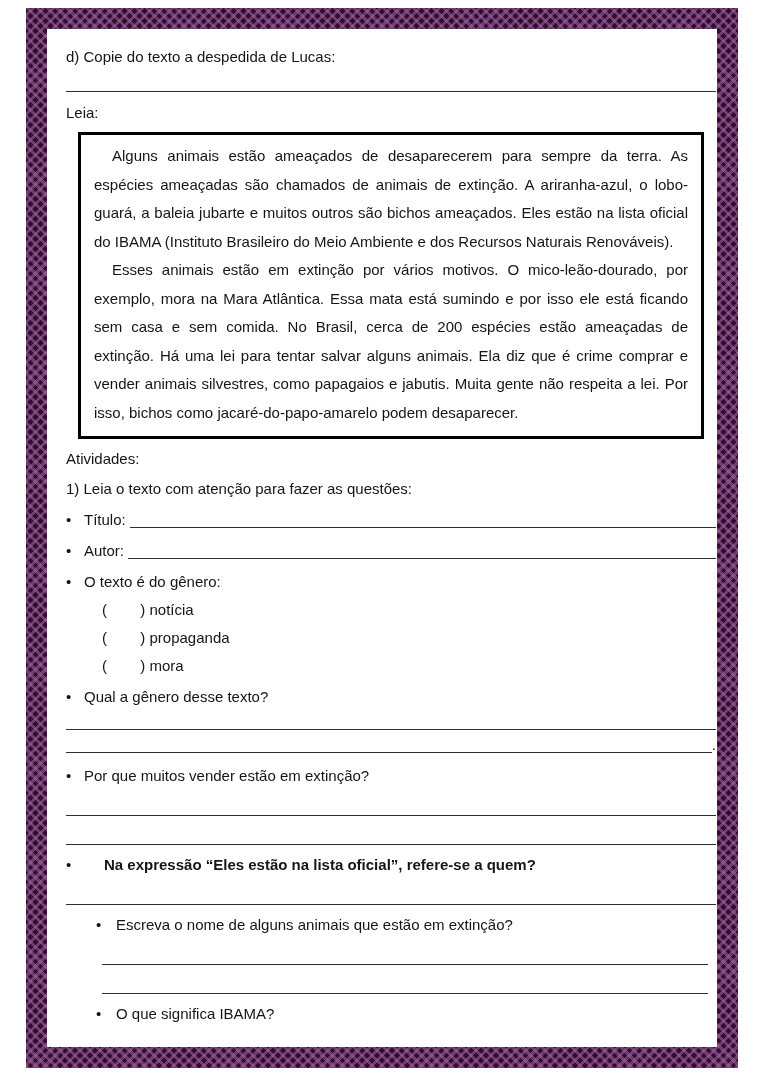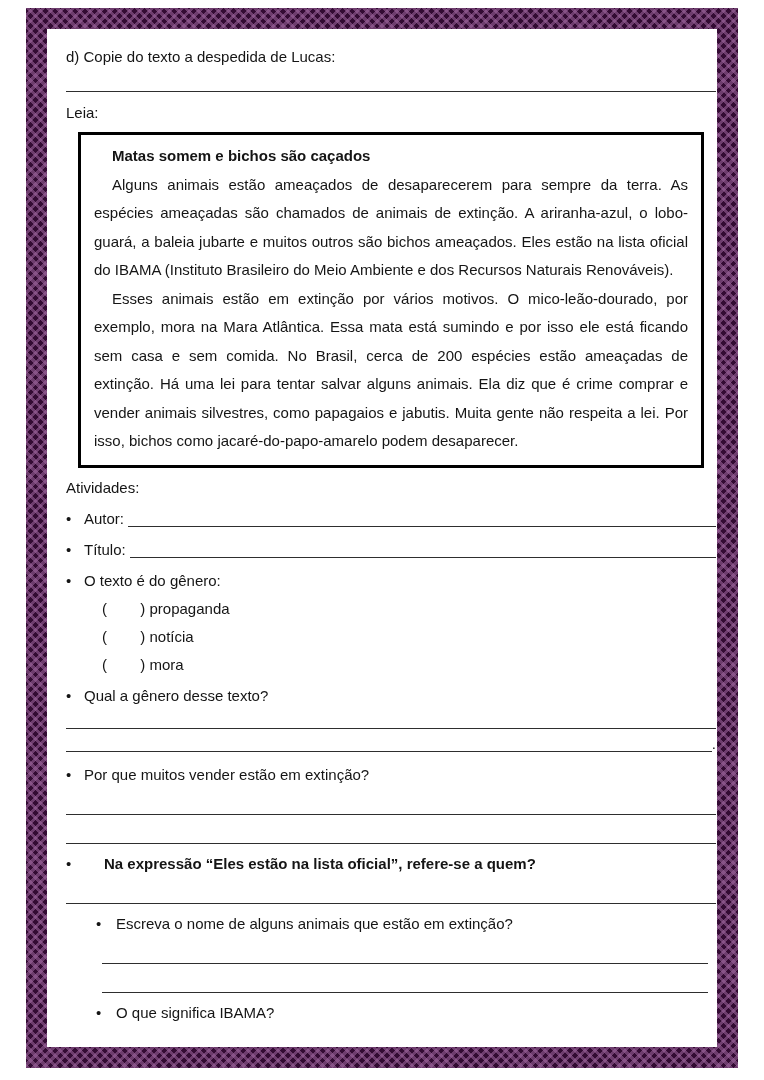--- a/index.html
+++ b/index.html
@@ -84,46 +84,46 @@
   <div class="inner-bg"></div>
 
   <div class="content">
 
     <div class="line">d) Copie do texto a despedida de Lucas:</div>
     <div class="rule full"></div>
 
     <div class="line leia">Leia:</div>
 
     <div class="reading-box">
-      <div class="box-title">Matas somem e bichos são caçados</div>
       <p class="box-par">Alguns animais estão ameaçados de desaparecerem para sempre da terra. As espécies ameaçadas são chamados de animais de extinção. A ariranha-azul, o lobo-guará, a baleia jubarte e muitos outros são bichos ameaçados. Eles estão na lista oficial do IBAMA (Instituto Brasileiro do Meio Ambiente e dos Recursos Naturais Renováveis).</p>
       <p class="box-par">Esses animais estão em extinção por vários motivos. O mico-leão-dourado, por exemplo, mora na Mara Atlântica. Essa mata está sumindo e por isso ele está ficando sem casa e sem comida. No Brasil, cerca de 200 espécies estão ameaçadas de extinção. Há uma lei para tentar salvar alguns animais. Ela diz que é crime comprar e vender animais silvestres, como papagaios e jabutis. Muita gente não respeita a lei. Por isso, bichos como jacaré-do-papo-amarelo podem desaparecer.</p>
     </div>
 
     <div class="line activities-header">Atividades:</div>
+    <div class="line instruction">1) Leia o texto com atenção para fazer as questões:</div>
+
+    <div class="b-row">
+      <span class="bullet"></span>
+      <span class="lbl">Título:</span>
+      <span class="fill"></span>
+    </div>
 
     <div class="b-row">
       <span class="bullet"></span>
       <span class="lbl">Autor:</span>
       <span class="fill"></span>
     </div>
 
     <div class="b-row">
       <span class="bullet"></span>
-      <span class="lbl">Título:</span>
-      <span class="fill"></span>
-    </div>
-
-    <div class="b-row">
-      <span class="bullet"></span>
       <span class="lbl">O texto é do gênero:</span>
     </div>
 
+    <div class="option">(        ) notícia</div>
     <div class="option">(        ) propaganda</div>
-    <div class="option">(        ) notícia</div>
     <div class="option">(        ) mora</div>
 
     <div class="b-row">
       <span class="bullet"></span>
       <span class="lbl">Qual a gênero desse texto?</span>
     </div>
     <div class="rule after-q"></div>
 
     <div class="tema-row">
       <span class="fill"></span>

